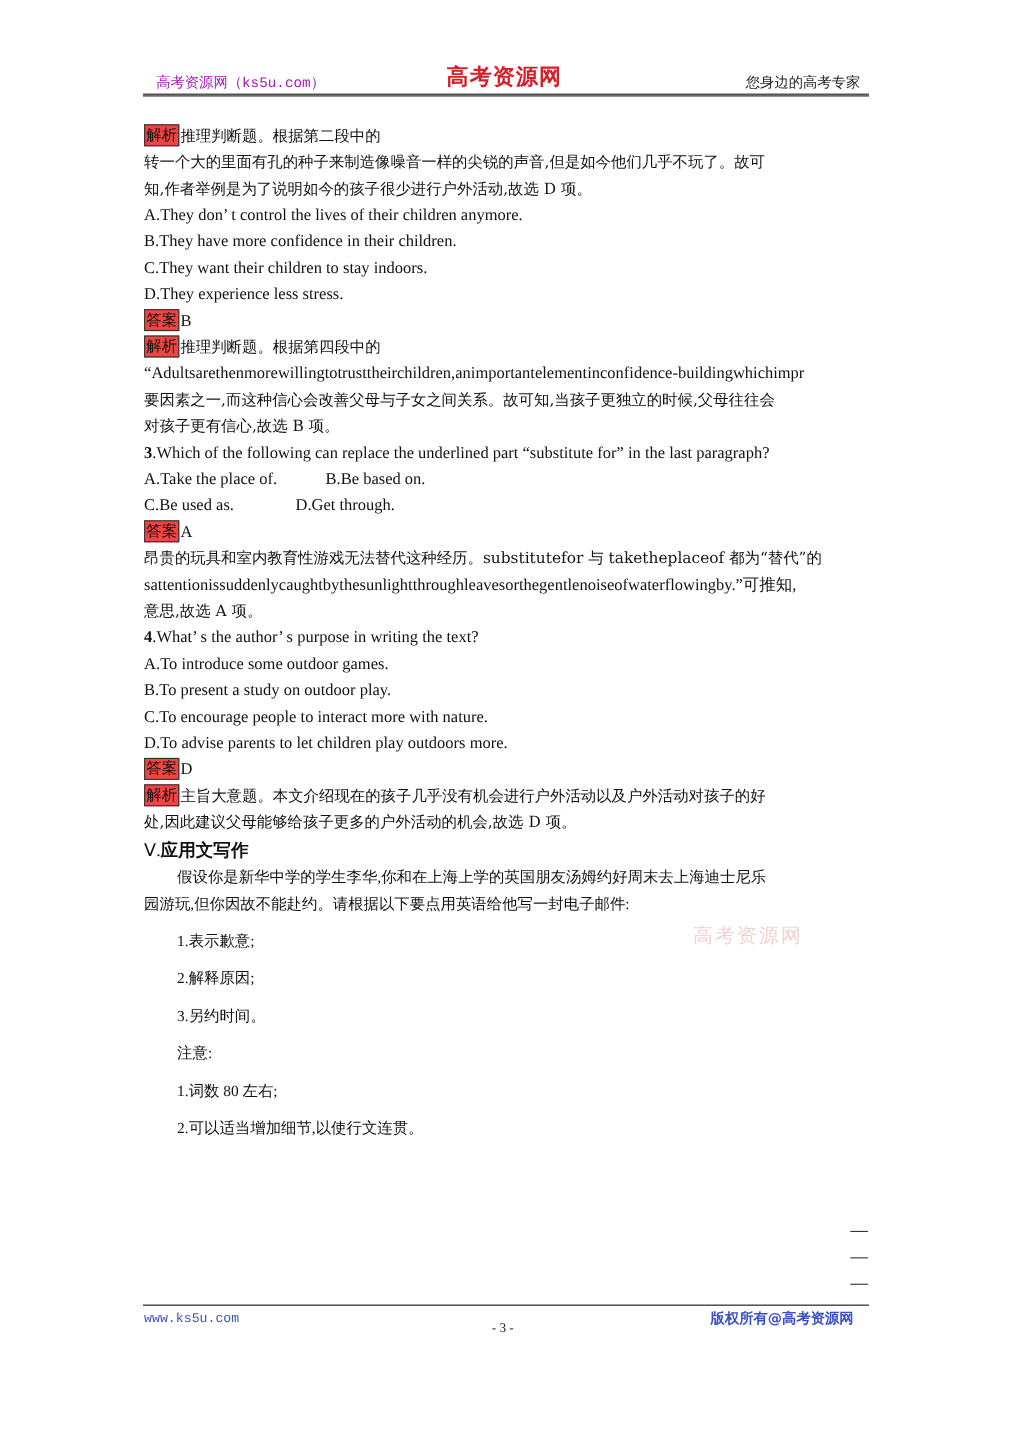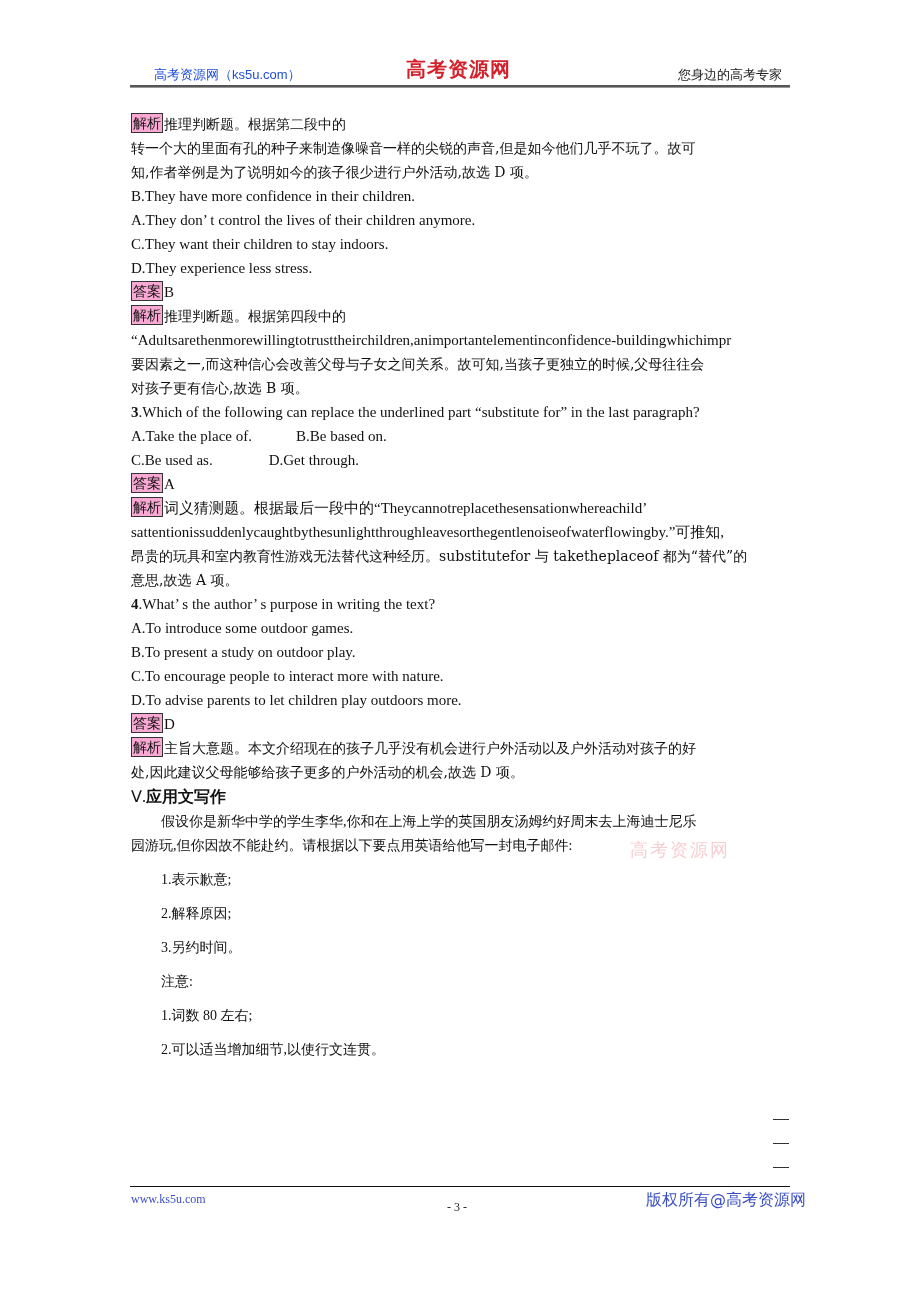--- a/index.html
+++ b/index.html
@@ -2,58 +2,58 @@
 <html><head>
 <meta charset="utf-8">
 <style>
   html, body { margin: 0; padding: 0; background: #ffffff; }
   body { width: 920px; height: 1302px; position: relative; overflow: hidden;
          font-family: "Liberation Serif", "DejaVu Serif", serif; color: #111; }
   .page { position: absolute; left: 0; top: 0; width: 920px; height: 1302px; }
 
   
   .header { position: absolute; left: 130px; top: 56px; width: 660px; height: 30px; }
-  .header-left { position: absolute; left: 24px; top: 10px; font-size: 13px; color: #1d4ed8;
-                 font-family: Liberation Sans, sans-serif; }
+  .header-left { position: absolute; left: 12px; top: 10px; font-size: 13px; color: #a21caf;
+                 font-family: Liberation Mono, monospace; }
   .header-logo { position: absolute; left: 276px; top: 0px; font-size: 20px; color: #d4202a;
                  font-weight: bold; font-family: "DejaVu Serif", serif; letter-spacing: 1px; }
   .header-right { position: absolute; right: 8px; top: 10px; font-size: 13px; color: #222;
                   font-family: Liberation Sans, sans-serif; }
   .header-rule { position: absolute; left: 130px; top: 85px; width: 660px; height: 2px;
                  background: #555; border-bottom: 1px solid #999; }
 
   
   .content { position: absolute; left: 131px; top: 112px; width: 660px; }
   .line { font-size: 15px; line-height: 24px; height: 24px; white-space: nowrap; }
   .zh { font-family: "DejaVu Serif", serif; font-size: 14px; }
-  .tag { display: inline-block; border: 1px solid #333; background: #f9a8d4;
+  .tag { display: inline-block; border: 1px solid #333; background: #ef4444;
          font-family: "DejaVu Sans", sans-serif; font-size: 14px; line-height: 18px;
          padding: 0 1px; margin-right: 1px; vertical-align: 1px; }
   .qnum { font-weight: bold; }
   .gap { display: inline-block; width: 44px; }
   .gap2 { display: inline-block; width: 56px; }
   .section-title { font-family: "DejaVu Sans", sans-serif; font-size: 16px; line-height: 26px;
                    font-weight: bold; }
   .section-title .roman { font-weight: normal; font-family: "Liberation Serif", serif; }
   .indent1 { padding-left: 30px; }
   .indent2 { padding-left: 30px; margin-top: 10px; }
   .sans { font-family: Liberation Serif, serif; font-size: 14px; }
 
   .watermark { position: absolute; left: 630px; top: 838px; font-size: 18px; color: #f3b9bd;
                font-family: "DejaVu Serif", serif; opacity: 0.7; letter-spacing: 2px; }
 
   .dash { position: absolute; left: 773px; width: 16px; height: 1px; background: #333; }
 
   
   .footer-rule { position: absolute; left: 130px; top: 1186px; width: 660px; height: 1px; background: #111; }
   .footer-left { position: absolute; left: 131px; top: 1192px; font-size: 12px; color: #3b4fc4;
-                 font-family: Liberation Serif, serif; }
+                 font-family: Liberation Mono, monospace; }
   .footer-center { position: absolute; left: 447px; top: 1200px; font-size: 12px; color: #222; }
-  .footer-right { position: absolute; left: 646px; top: 1190px; font-size: 16px; color: #3b4fc4;
-                  font-family: "DejaVu Sans", sans-serif; }
+  .footer-right { position: absolute; left: 646px; top: 1190px; font-size: 13px; color: #3b4fc4;
+                  font-family: "DejaVu Sans", sans-serif; font-weight: bold; }
 </style>
 </head>
 <body>
 
 <div class="page">
 
   <div class="header">
     <span class="header-left">高考资源网（ks5u.com）</span>
     <span class="header-logo">高考资源网</span>
     <span class="header-right">您身边的高考专家</span>
@@ -62,39 +62,38 @@
 
   <div class="content">
 
     <div>
       <div class="line zh"><span class="tag">解析</span><span>推理判断题。根据第二段中的</span></div>
       <div class="line zh">转一个大的里面有孔的种子来制造像噪音一样的尖锐的声音,但是如今他们几乎不玩了。故可</div>
       <div class="line zh">知,作者举例是为了说明如今的孩子很少进行户外活动,故选 D 项。</div>
     </div>
 
     <div>
+      <div class="line">A.They don’ t control the lives of their children anymore.</div>
       <div class="line">B.They have more confidence in their children.</div>
-      <div class="line">A.They don’ t control the lives of their children anymore.</div>
       <div class="line">C.They want their children to stay indoors.</div>
       <div class="line">D.They experience less stress.</div>
       <div class="line"><span class="tag">答案</span><span>B</span></div>
       <div class="line zh"><span class="tag">解析</span><span>推理判断题。根据第四段中的</span></div>
       <div class="line">“Adultsarethenmorewillingtotrusttheirchildren,animportantelementinconfidence-buildingwhichimpr</div>
       <div class="line zh">要因素之一,而这种信心会改善父母与子女之间关系。故可知,当孩子更独立的时候,父母往往会</div>
       <div class="line zh">对孩子更有信心,故选 B 项。</div>
     </div>
 
     <div>
       <div class="line"><span class="qnum">3</span><span>.Which of the following can replace the underlined part “substitute for” in the last paragraph?</span></div>
       <div class="line"><span>A.Take the place of.</span><span class="gap"></span><span>B.Be based on.</span></div>
       <div class="line"><span>C.Be used as.</span><span class="gap2"></span><span>D.Get through.</span></div>
       <div class="line"><span class="tag">答案</span><span>A</span></div>
-      <div class="line"><span class="tag">解析</span><span>词义猜测题。根据最后一段中的“Theycannotreplacethesensationwhereachild’</span></div>
+      <div class="line zh">昂贵的玩具和室内教育性游戏无法替代这种经历。substitutefor 与 taketheplaceof 都为“替代”的</div>
       <div class="line">sattentionissuddenlycaughtbythesunlightthroughleavesorthegentlenoiseofwaterflowingby.”可推知,</div>
-      <div class="line zh">昂贵的玩具和室内教育性游戏无法替代这种经历。substitutefor 与 taketheplaceof 都为“替代”的</div>
       <div class="line zh">意思,故选 A 项。</div>
     </div>
 
     <div>
       <div class="line"><span class="qnum">4</span><span>.What’ s the author’ s purpose in writing the text?</span></div>
       <div class="line">A.To introduce some outdoor games.</div>
       <div class="line">B.To present a study on outdoor play.</div>
       <div class="line">C.To encourage people to interact more with nature.</div>
       <div class="line">D.To advise parents to let children play outdoors more.</div>
       <div class="line"><span class="tag">答案</span><span>D</span></div>

